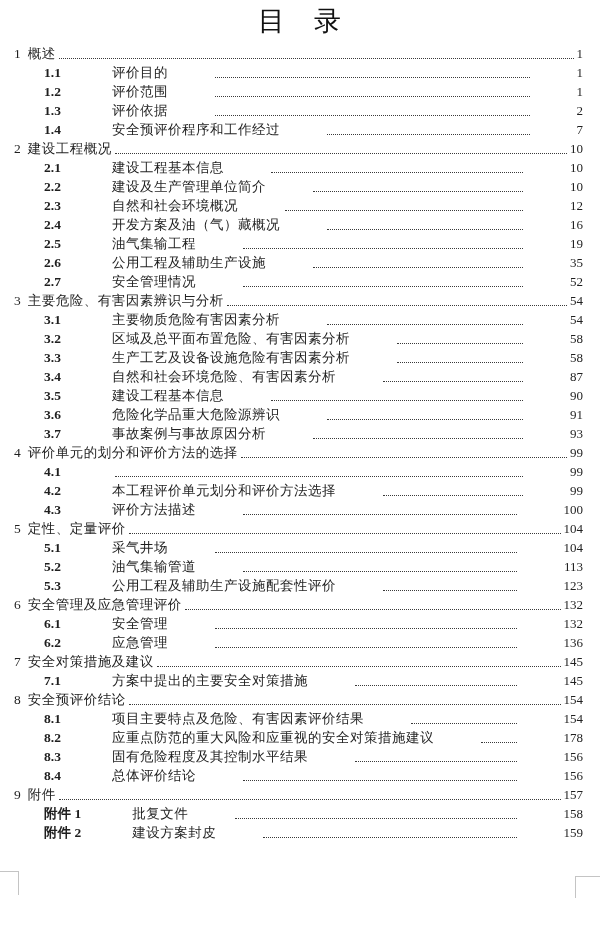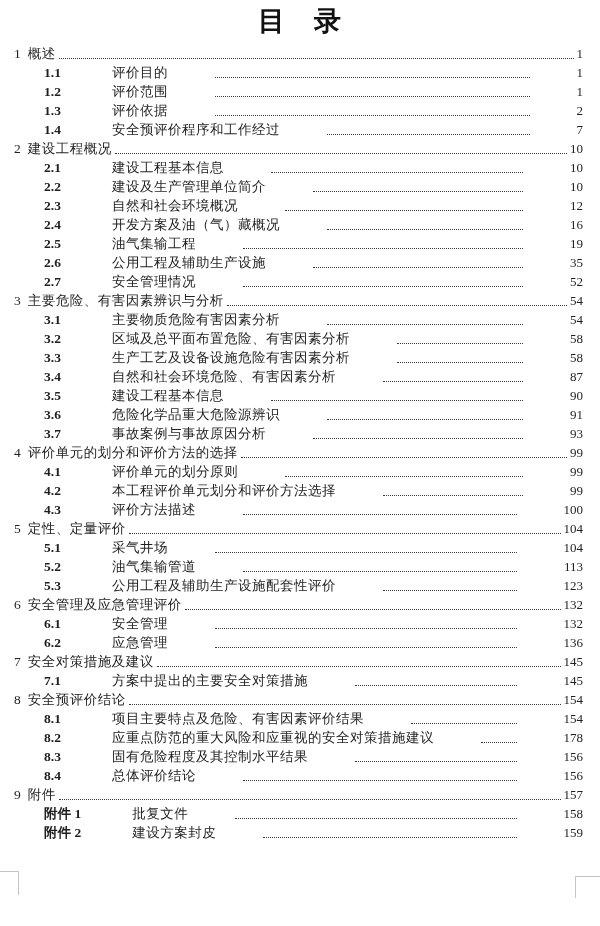--- a/index.html
+++ b/index.html
@@ -10,21 +10,21 @@
     position: relative;
     font-family: "Liberation Serif", "DejaVu Serif", serif;
     color: #1f1f1f;
   }
   .doc { position: absolute; inset: 0; }
   h1.title {
     margin: 6px 0 5px 0;
     text-align: center;
     font-size: 27px;
     line-height: 31px;
-    font-weight: 700;
+    font-weight: 400;
     letter-spacing: 1px;
     color: #111;
   }
   .toc {
     padding: 2px 17px 0 14px;
   }
   .row {
     display: flex;
     align-items: flex-end;
     height: 19px;
@@ -195,21 +195,20 @@
     <span class="pg">93</span>
   </div>
       <div class="row l1">
     <span class="num">4</span>
     <span class="label">评价单元的划分和评价方法的选择</span>
     <span class="leader"></span>
     <span class="pg">99</span>
   </div>
       <div class="row l2">
     <span class="num">4.1</span>
-    <span class="label">评价单元的划分原则</span>
     <span class="leader"></span>
     <span class="pg">99</span>
   </div>
       <div class="row l2">
     <span class="num">4.2</span>
     <span class="label">本工程评价单元划分和评价方法选择</span>
     <span class="leader"></span>
     <span class="pg">99</span>
   </div>
       <div class="row l2">

